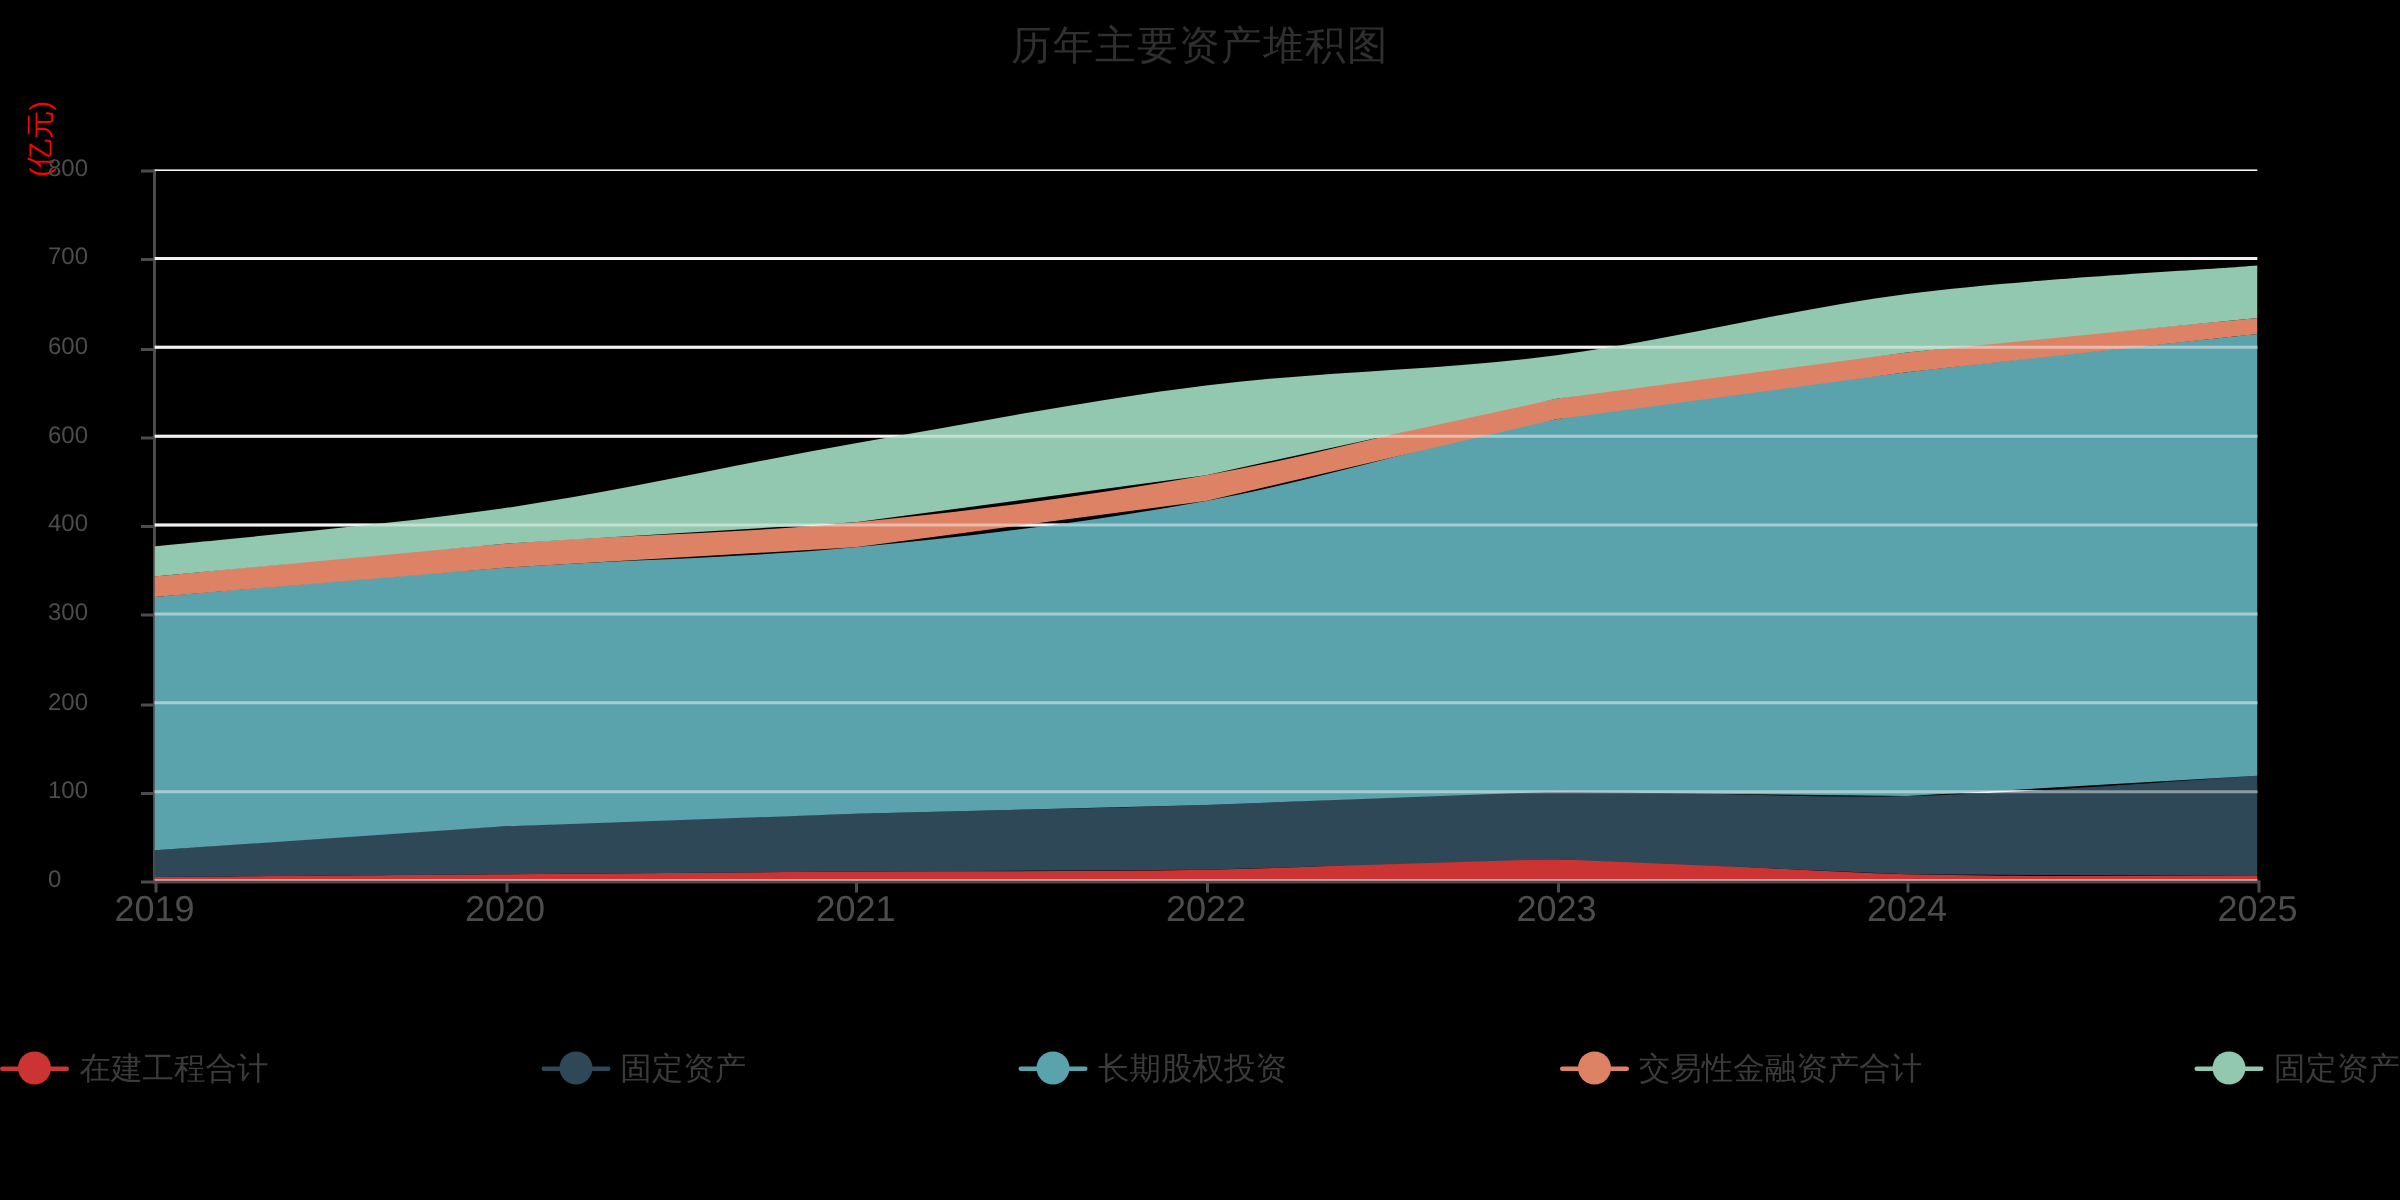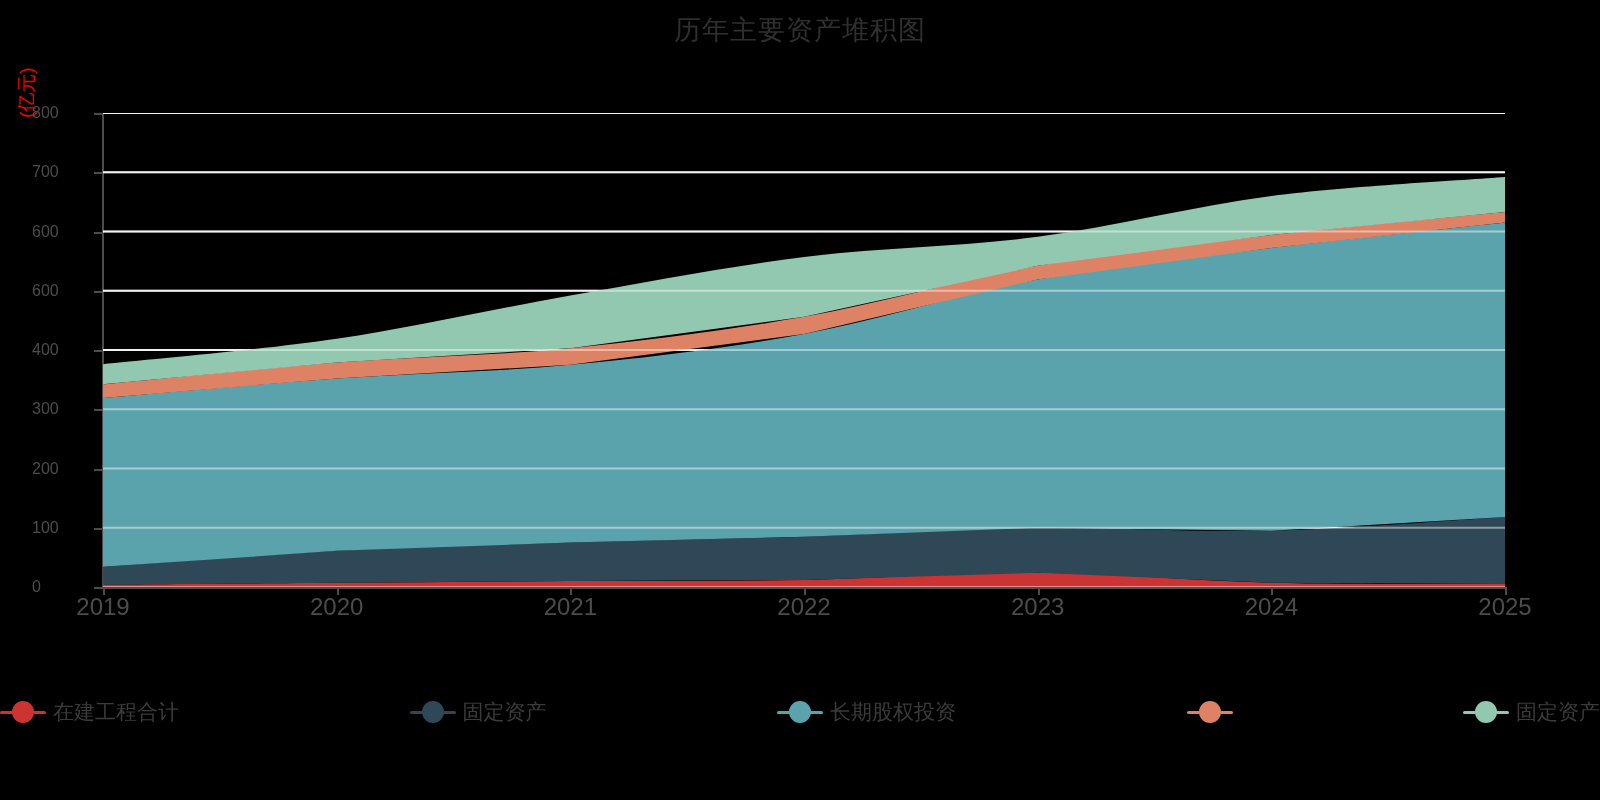--- a/index.html
+++ b/index.html
@@ -240,20 +240,21 @@
           <span class="bar" style="background: rgb(91, 163, 172);"></span>
           <span class="dot" style="background: rgb(91, 163, 172);"></span>
         </span>
         <span class="legend-label">长期股权投资</span>
       </div>
       <div class="legend-item">
         <span class="legend-marker">
           <span class="bar" style="background: rgb(221, 130, 100);"></span>
           <span class="dot" style="background: rgb(221, 130, 100);"></span>
         </span>
+        <span class="legend-label">交易性金融资产合计</span>
       </div>
       <div class="legend-item">
         <span class="legend-marker">
           <span class="bar" style="background: rgb(146, 199, 176);"></span>
           <span class="dot" style="background: rgb(146, 199, 176);"></span>
         </span>
         <span class="legend-label">固定资产</span>
       </div>
     </div>
 

